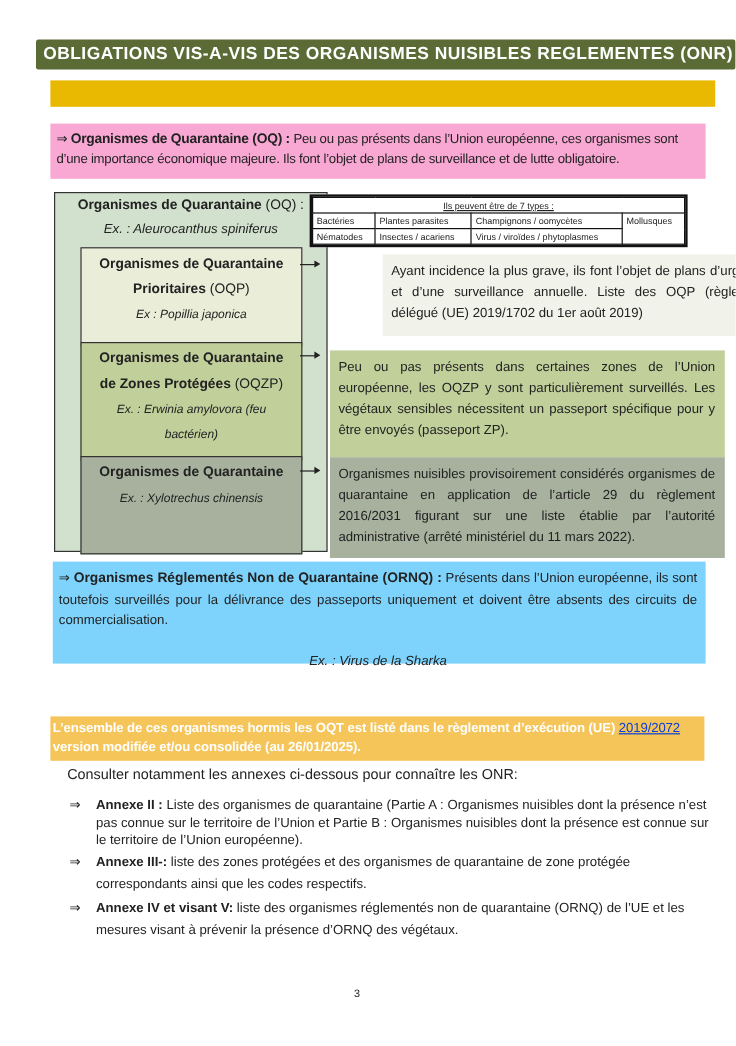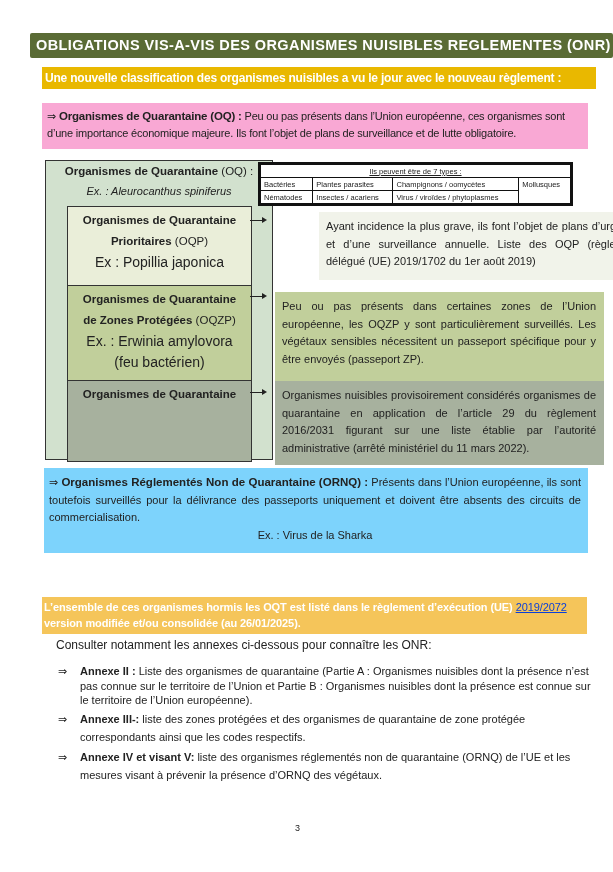--- a/index.html
+++ b/index.html
@@ -6,33 +6,33 @@
   body {
     width: 613px; height: 872px; background: #ffffff; position: relative; overflow: hidden;
     font-family: "Liberation Sans", sans-serif; color: #222;
   }
   .abs { position: absolute; box-sizing: border-box; }
 
   
   #hdr { left: 30px; top: 33px; width: 583px; height: 25px; background: #5a6b35; border-radius: 2px;
     color: #fff; font-weight: bold; font-size: 14.5px; letter-spacing: 0.4px; padding: 4px 0 0 6px; white-space: nowrap; }
   #sub { left: 42px; top: 67px; width: 554px; height: 22px; background: #e9b800;
-    color: #fff; font-weight: bold; font-size: 12px; padding: 4px 0 0 3px; white-space: nowrap; letter-spacing: -0.2px; }
+    color: #fff; font-weight: bold; font-size: 12px; padding: 20px 0 0 3px; white-space: nowrap; letter-spacing: -0.2px; }
 
   
   #oq { left: 42px; top: 103px; width: 546px; height: 46px; background: #f9a8d4;
     font-size: 11px; line-height: 17px; padding: 5px 0 0 5px; letter-spacing: -0.2px; }
   #oq b { font-size: 11.5px; }
 
   
   #outer { left: 45px; top: 160px; width: 228px; height: 300px; background: #d2e1ce; border: 1px solid #333; }
   #outer-title { position: absolute; left: 0; top: 4px; width: 100%; text-align: center; font-size: 11.5px; }
   #outer-ex { position: absolute; left: 0; top: 24px; width: 100%; text-align: center; font-style: italic; font-size: 11px; }
   .inner { position: absolute; left: 21px; width: 183px; border: 1px solid #333; text-align: center; font-size: 11.5px; line-height: 21px; padding-top: 3px; }
-  .inner .ex { font-size: 14px; }
+  .inner .ex { font-style: italic; font-size: 10px; }
   #oqp { top: 45px; height: 78px; background: #eaeed9; }
   #oqzp { top: 124px; height: 94px; background: #c1cf9b; }
   #oqt { top: 219px; height: 77px; background: #a7b19e; }
 
   
   #types { left: 258px; top: 162px; width: 315px; height: 44px; border: 2px solid #111; background: #fff; font-size: 7.5px; }
   #types table { border-collapse: collapse; width: 100%; height: 100%; }
   #types td { border: 1px solid #111; padding: 0 3px; white-space: nowrap; }
   #types td.hdr { text-align: center; text-decoration: underline; }
 
@@ -42,21 +42,21 @@
 
   
   .desc { position: absolute; left: 275px; width: 314px; font-size: 11px; line-height: 17.5px; text-align: justify; padding: 6px 8px 0 7px; }
   #d1 { top: 212px; height: 62px; background: #f1f3ea; margin-left: 44px; }
   #d2 { top: 292px; height: 83px; background: #c1cf9b; }
   #d3 { top: 381px; height: 78px; background: #a7b19e; }
 
   
   #ornq { left: 44px; top: 468px; width: 544px; height: 85px; background: #7dd3fc; font-size: 11px; line-height: 17.5px; padding: 6px 7px 0 5px; text-align: justify; }
   #ornq b { font-size: 11.5px; }
-  #ornq .ex { text-align: center; margin-top: 0; }
+  #ornq .ex { text-align: center; font-style: italic; margin-top: 16px; }
 
   
   #note { left: 42px; top: 597px; width: 545px; height: 37px; background: #f5c55a; color: #fff; font-weight: bold; font-size: 11px; line-height: 16px; padding: 2px 0 0 2px; letter-spacing: -0.1px; }
   #note a { color: #0b3fd9; text-decoration: underline; font-weight: normal; }
 
   #consult { left: 56px; top: 638px; font-size: 12px; white-space: nowrap; }
 
   ul.annex { position: absolute; left: 58px; top: 664px; width: 540px; margin: 0; padding: 0; list-style: none; font-size: 11px; line-height: 14.5px; }
   ul.annex li { position: relative; padding-left: 22px; margin-bottom: 2px; }
   ul.annex li .bul { position: absolute; left: 0; top: 0; }
@@ -84,20 +84,21 @@
     <div><b>Prioritaires</b><span> (OQP)</span></div>
     <div class="ex">Ex : Popillia japonica</div>
   </div>
   <div id="oqzp" class="inner">
     <div><b>Organismes de Quarantaine</b></div>
     <div><b>de Zones Protégées</b><span> (OQZP)</span></div>
     <div class="ex" style="padding:0 10px;">Ex. : Erwinia amylovora (feu bactérien)</div>
   </div>
   <div id="oqt" class="inner">
     <div><b>Organismes de Quarantaine</b></div>
+    <div class="ex">Ex. : Xylotrechus chinensis</div>
   </div>
 </div>
 
 <div class="arrow" style="left:250px; top:220px;"></div>
 <div class="arrow" style="left:250px; top:296px;"></div>
 <div class="arrow" style="left:250px; top:392px;"></div>
 
 <div id="types" class="abs">
   <table>
     <tbody>

